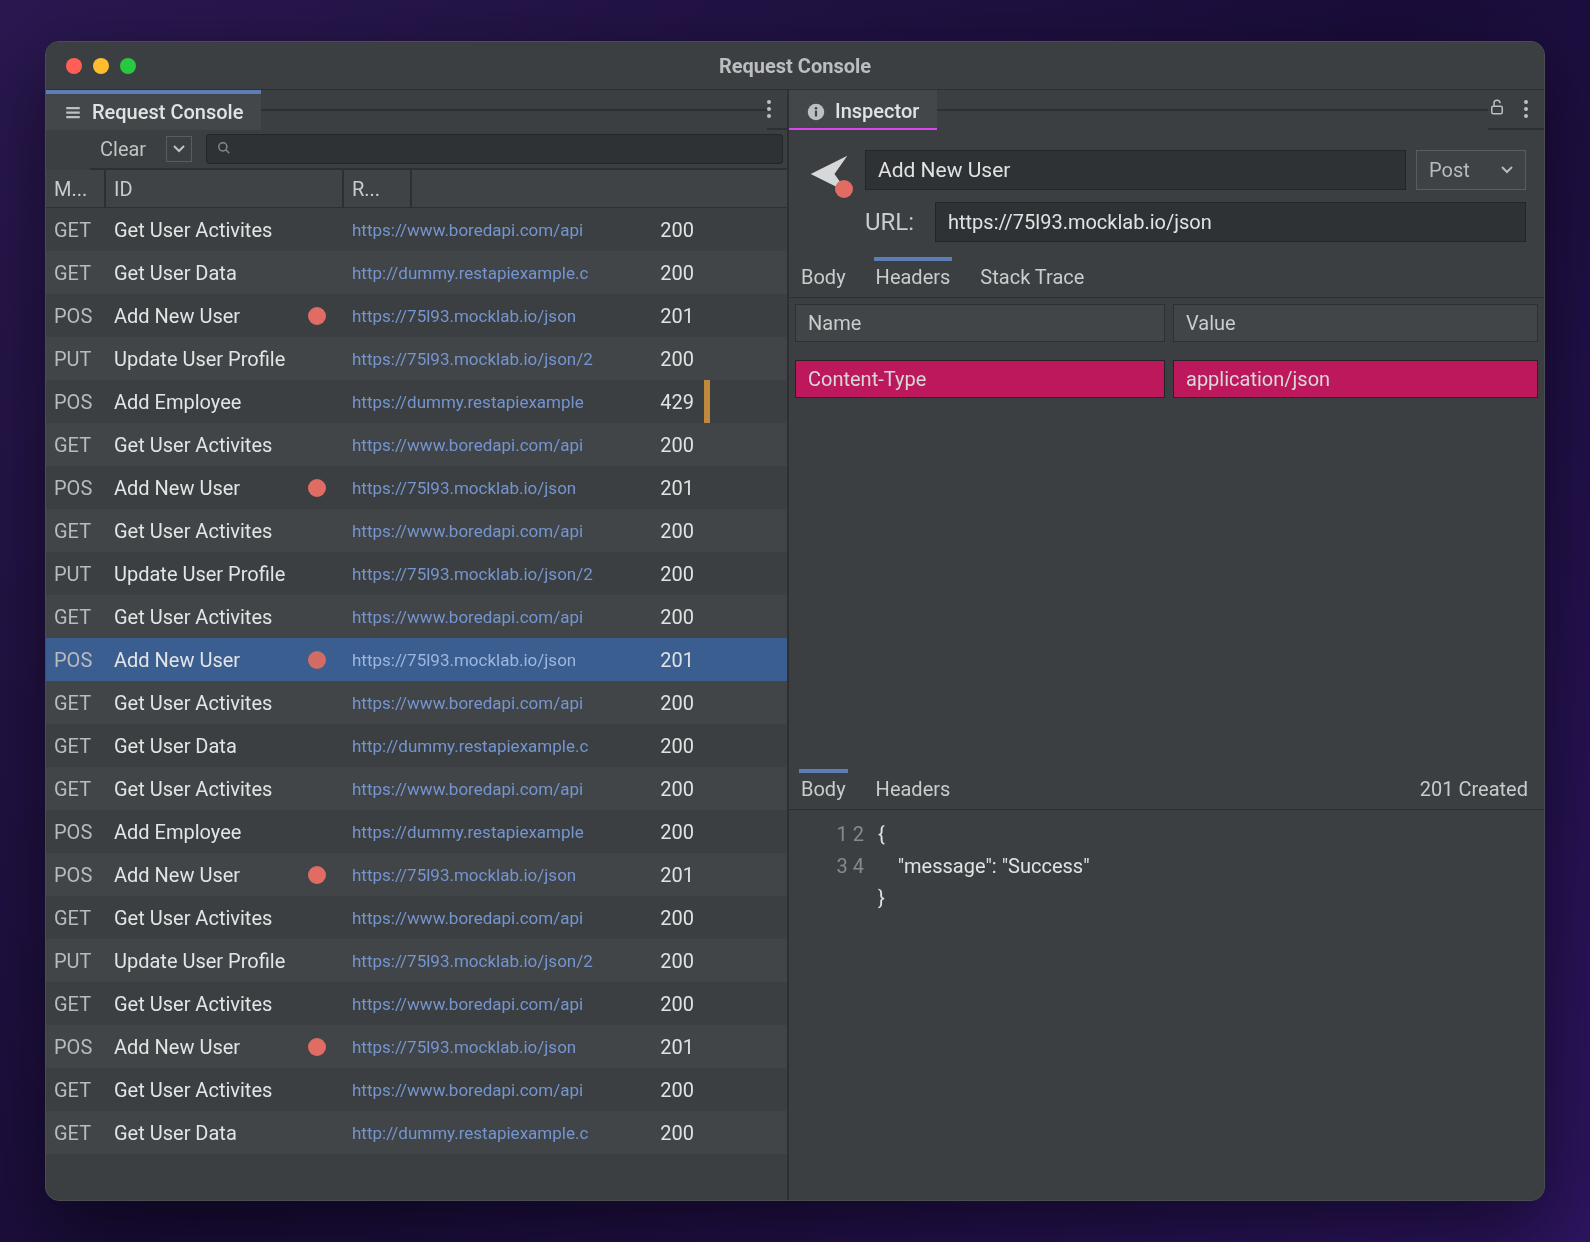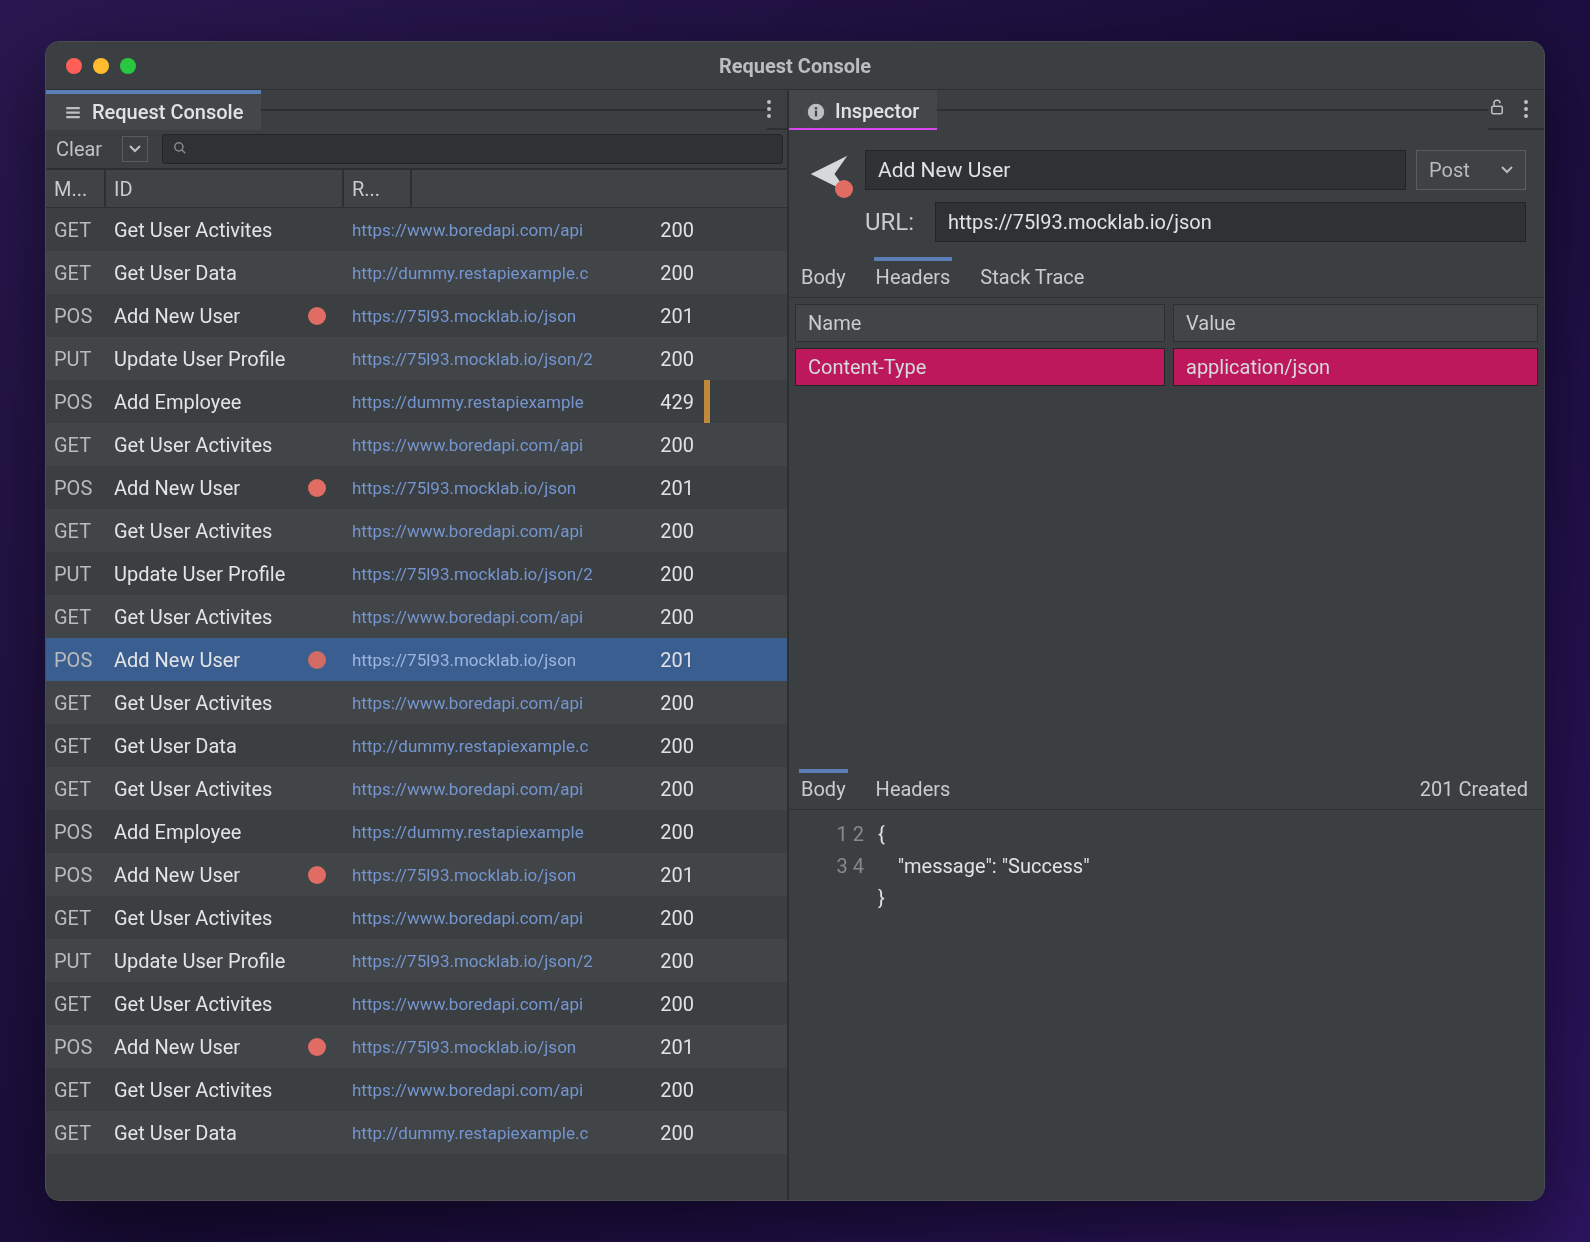--- a/index.html
+++ b/index.html
@@ -66,21 +66,21 @@
   .tab .icon { width: 18px; height: 18px; }
   .tab-fill { flex: 1; border-bottom: 2px solid #2d2f30; }
   .tab-actions { display: flex; align-items: center; gap: 18px; padding-right: 16px; border-bottom: 2px solid #2d2f30; height: 100%; }
   .kebab { display:flex; flex-direction:column; gap:3px; }
   .kebab span { width:4px; height:4px; background:#bdbfc1; border-radius:50%; }
 
   
   .toolbar {
     display: flex; align-items: center; height: 40px;
     border-bottom: 2px solid #2d2f30;
-    padding: 0 4px; gap: 14px;
+    padding: 0 4px; gap: 14px; margin-left: 44px;
   }
   .toolbar .clear-btn {
     color: #c0c2c3; font-size: 20px; padding: 4px 6px;
   }
   .toolbar .dropdown-arrow {
     width: 26px; height: 26px; display:flex; align-items:center; justify-content:center;
     border: 1px solid #595c5e; color:#c0c2c3;
   }
   .toolbar .search {
     flex: 1; height: 30px; background: #2f3234;
@@ -142,21 +142,21 @@
     width:110px; height:40px; background:#3f4245; border:1px solid #5a5d5f;
     color:#b8babc; font-size:20px; display:flex; align-items:center; padding:0 12px; justify-content:space-between;
   }
   .url-label { color:#c9cbcc; font-size:24px; width:60px; }
   .url-input { flex:1; height:40px; background:#2f3234; border:1px solid #232526; color:#e0e2e3; font-size:20px; padding:0 12px; }
 
   .sub-tabs { display:flex; gap:26px; padding:0 10px; border-bottom:1px solid #2d2f30; height:42px; align-items:flex-end; }
   .sub-tab { color:#c9cbcc; font-size:20px; padding:8px 2px; cursor:pointer; }
   .sub-tab.active { border-top:4px solid #5b7fb5; padding-top:4px; }
 
-  .headers-table { padding:6px; display:flex; flex-direction:column; gap:6px; }
+  .headers-table { padding:6px; display:flex; flex-direction:column; gap:18px; }
   .hdr-row { display:flex; gap:8px; }
   .hdr-cell { background:#be185d; border:1px solid #232526; color:#d7d9da; font-size:20px; padding:6px 12px; }
   .hdr-cell.name { width:370px; }
   .hdr-cell.value { flex:1; }
   .hdr-header .hdr-cell { background:#414547; border:1px solid #2d2f30; color:#c9cbcc; }
 
   .resp-spacer { flex:1; }
 
   .resp-tabs-row { display:flex; align-items:flex-end; height:42px; border-bottom:1px solid #2d2f30; padding:0 10px; }
   .resp-tabs { display:flex; gap:26px; }

